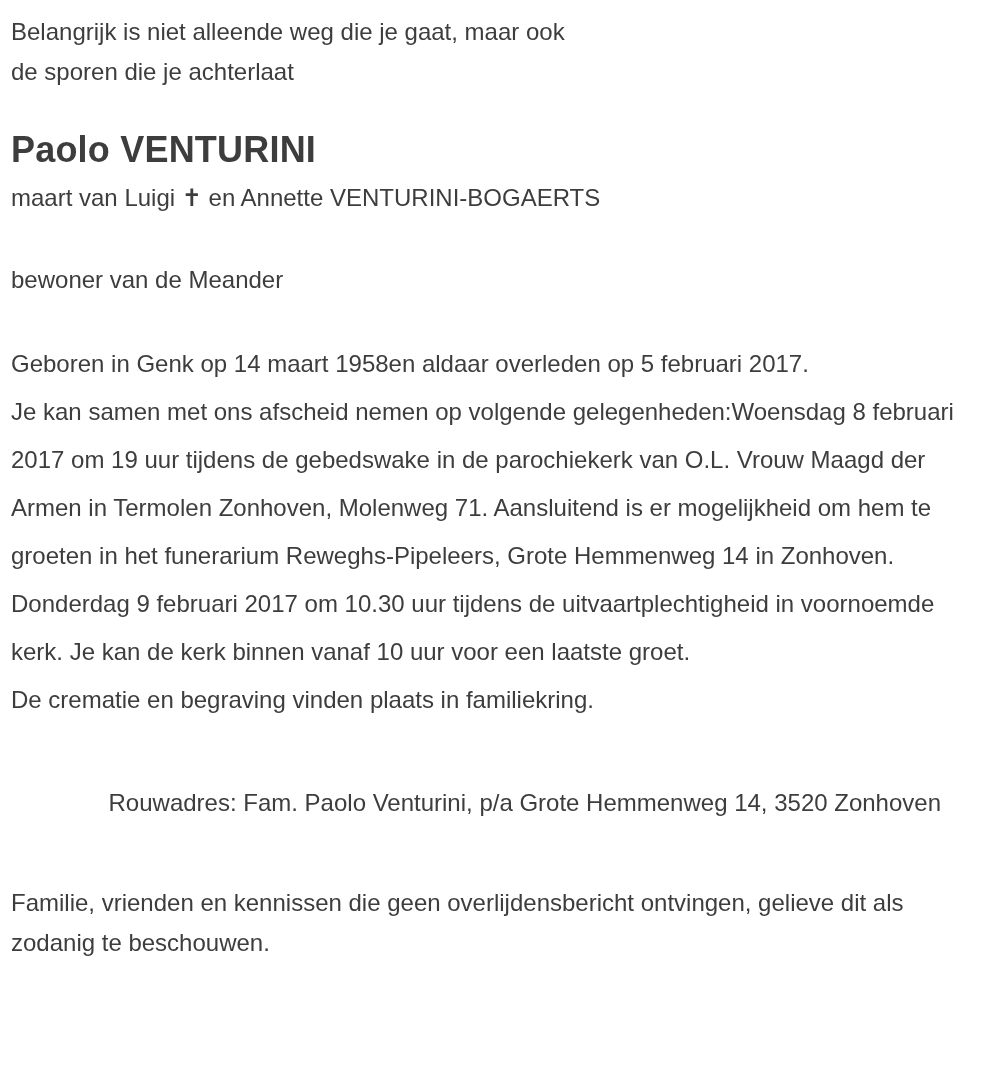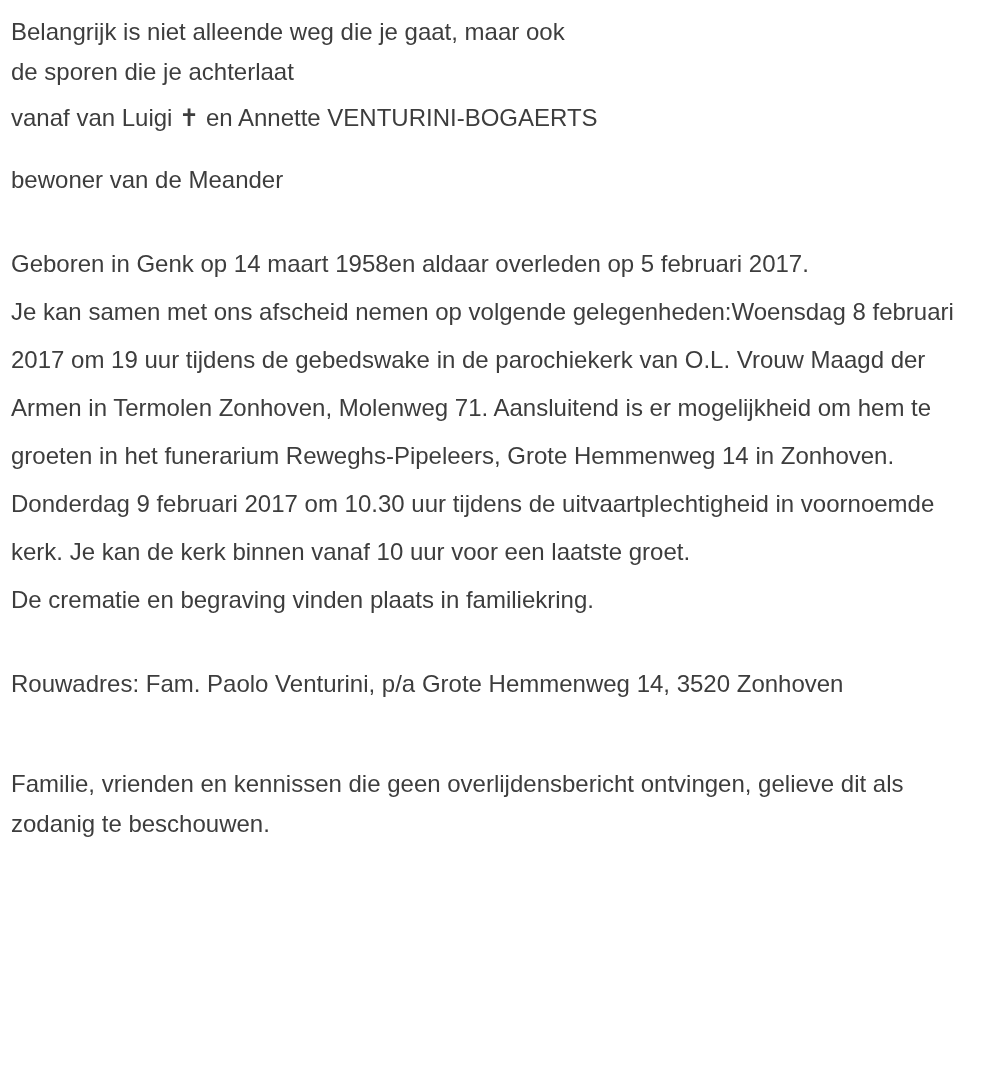--- a/index.html
+++ b/index.html
@@ -34,54 +34,56 @@
     line-height: 44px;
     font-weight: 700;
     letter-spacing: 0.2px;
   }
   .relatives {
     margin-top: 6px;
     font-size: 24px;
     line-height: 40px;
   }
   .residence {
-    margin-top: 22px;
+    margin-top: 42px;
     font-size: 24px;
     line-height: 40px;
   }
   .body-text {
     margin-top: 40px;
     font-size: 24px;
     line-height: 48px;
     white-space: pre-line;
     max-width: 975px;
   }
   .rouwadres {
-    margin-top: 40px;
+    margin-top: 59px;
     font-size: 24px;
     line-height: 40px;
     max-width: 930px;
+    text-align: right;
   }
   .closing {
     margin-top: 60px;
     font-size: 24px;
     line-height: 40px;
     max-width: 950px;
   }
 </style>
 </head>
 <body style="color: rgb(61, 61, 61); background: rgb(255, 255, 255);">
 
 <div class="page">
 
   <p class="quote">Belangrijk is niet alleende weg die je gaat, maar ook
 de sporen die je achterlaat</p>
 
+  <h1 class="name">Paolo VENTURINI</h1>
 
-  <p class="relatives">vanaf van Luigi ✝ en Annette VENTURINI-BOGAERTS</p>
+  <p class="relatives">maart van Luigi ✝ en Annette VENTURINI-BOGAERTS</p>
 
   <p class="residence">bewoner van de Meander</p>
 
   <p class="body-text">Geboren in Genk op 14 maart 1958en aldaar overleden op 5 februari 2017.
 Je kan samen met ons afscheid nemen op volgende gelegenheden:Woensdag 8 februari 2017 om 19 uur tijdens de gebedswake in de parochiekerk van O.L. Vrouw Maagd der Armen in Termolen Zonhoven, Molenweg 71. Aansluitend is er mogelijkheid om hem te groeten in het funerarium Reweghs-Pipeleers, Grote Hemmenweg 14 in Zonhoven.
 Donderdag 9 februari 2017 om 10.30 uur tijdens de uitvaartplechtigheid in voornoemde kerk. Je kan de kerk binnen vanaf 10 uur voor een laatste groet.
 De crematie en begraving vinden plaats in familiekring.</p>
 
   <p class="rouwadres">Rouwadres: Fam. Paolo Venturini, p/a Grote Hemmenweg 14, 3520 Zonhoven</p>
 

